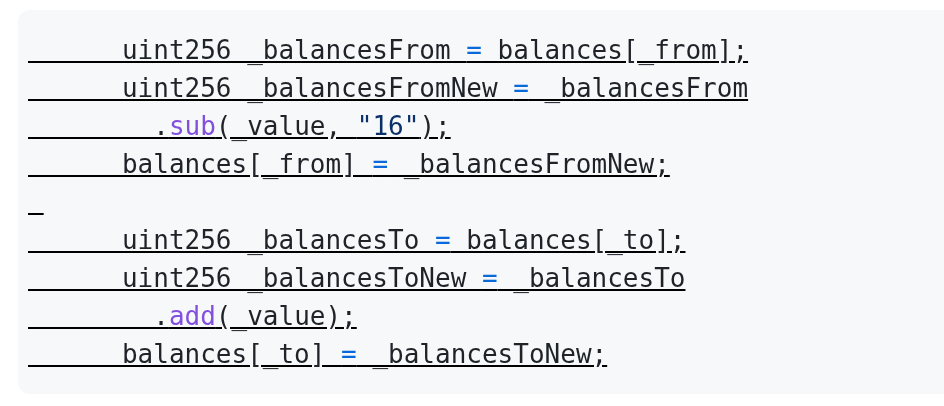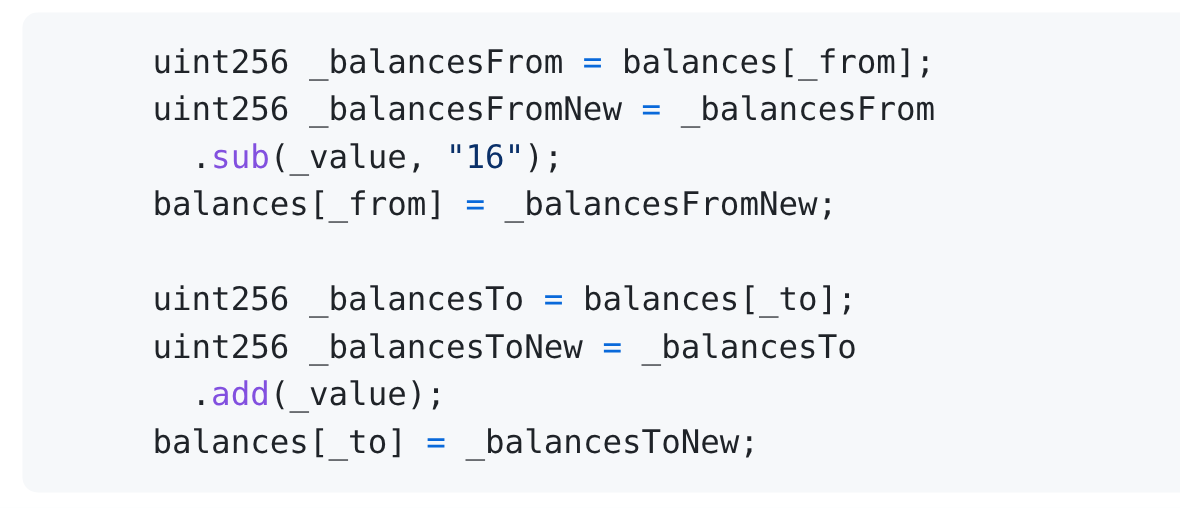--- a/index.html
+++ b/index.html
@@ -23,20 +23,21 @@
     margin: 0;
     padding: 21px 16px 21px 10px;
     font-family: "DejaVu Sans Mono", "Liberation Mono", monospace;
     font-size: 26px;
     line-height: 38px;
     white-space: pre;
   }
   .code-line {
     height: 38px;
     white-space: pre;
+    text-decoration: underline;
   }
 </style>
 </head>
 <body style="background: rgb(255, 255, 255);">
 
 <div class="code-panel" style="background: rgb(246, 248, 250);">
   <pre class="code-pre"><div class="code-line"><span style="color: rgb(31, 35, 40);">      uint256 _balancesFrom </span><span style="color: rgb(9, 105, 218);">=</span><span style="color: rgb(31, 35, 40);"> balances[_from];</span></div><div class="code-line"><span style="color: rgb(31, 35, 40);">      uint256 _balancesFromNew </span><span style="color: rgb(9, 105, 218);">=</span><span style="color: rgb(31, 35, 40);"> _balancesFrom</span></div><div class="code-line"><span style="color: rgb(31, 35, 40);">        .</span><span style="color: rgb(130, 80, 223);">sub</span><span style="color: rgb(31, 35, 40);">(_value, </span><span style="color: rgb(10, 48, 105);">"16"</span><span style="color: rgb(31, 35, 40);">);</span></div><div class="code-line"><span style="color: rgb(31, 35, 40);">      balances[_from] </span><span style="color: rgb(9, 105, 218);">=</span><span style="color: rgb(31, 35, 40);"> _balancesFromNew;</span></div><div class="code-line">&nbsp;</div><div class="code-line"><span style="color: rgb(31, 35, 40);">      uint256 _balancesTo </span><span style="color: rgb(9, 105, 218);">=</span><span style="color: rgb(31, 35, 40);"> balances[_to];</span></div><div class="code-line"><span style="color: rgb(31, 35, 40);">      uint256 _balancesToNew </span><span style="color: rgb(9, 105, 218);">=</span><span style="color: rgb(31, 35, 40);"> _balancesTo</span></div><div class="code-line"><span style="color: rgb(31, 35, 40);">        .</span><span style="color: rgb(130, 80, 223);">add</span><span style="color: rgb(31, 35, 40);">(_value);</span></div><div class="code-line"><span style="color: rgb(31, 35, 40);">      balances[_to] </span><span style="color: rgb(9, 105, 218);">=</span><span style="color: rgb(31, 35, 40);"> _balancesToNew;</span></div></pre>
 </div>
 
 </body></html>

